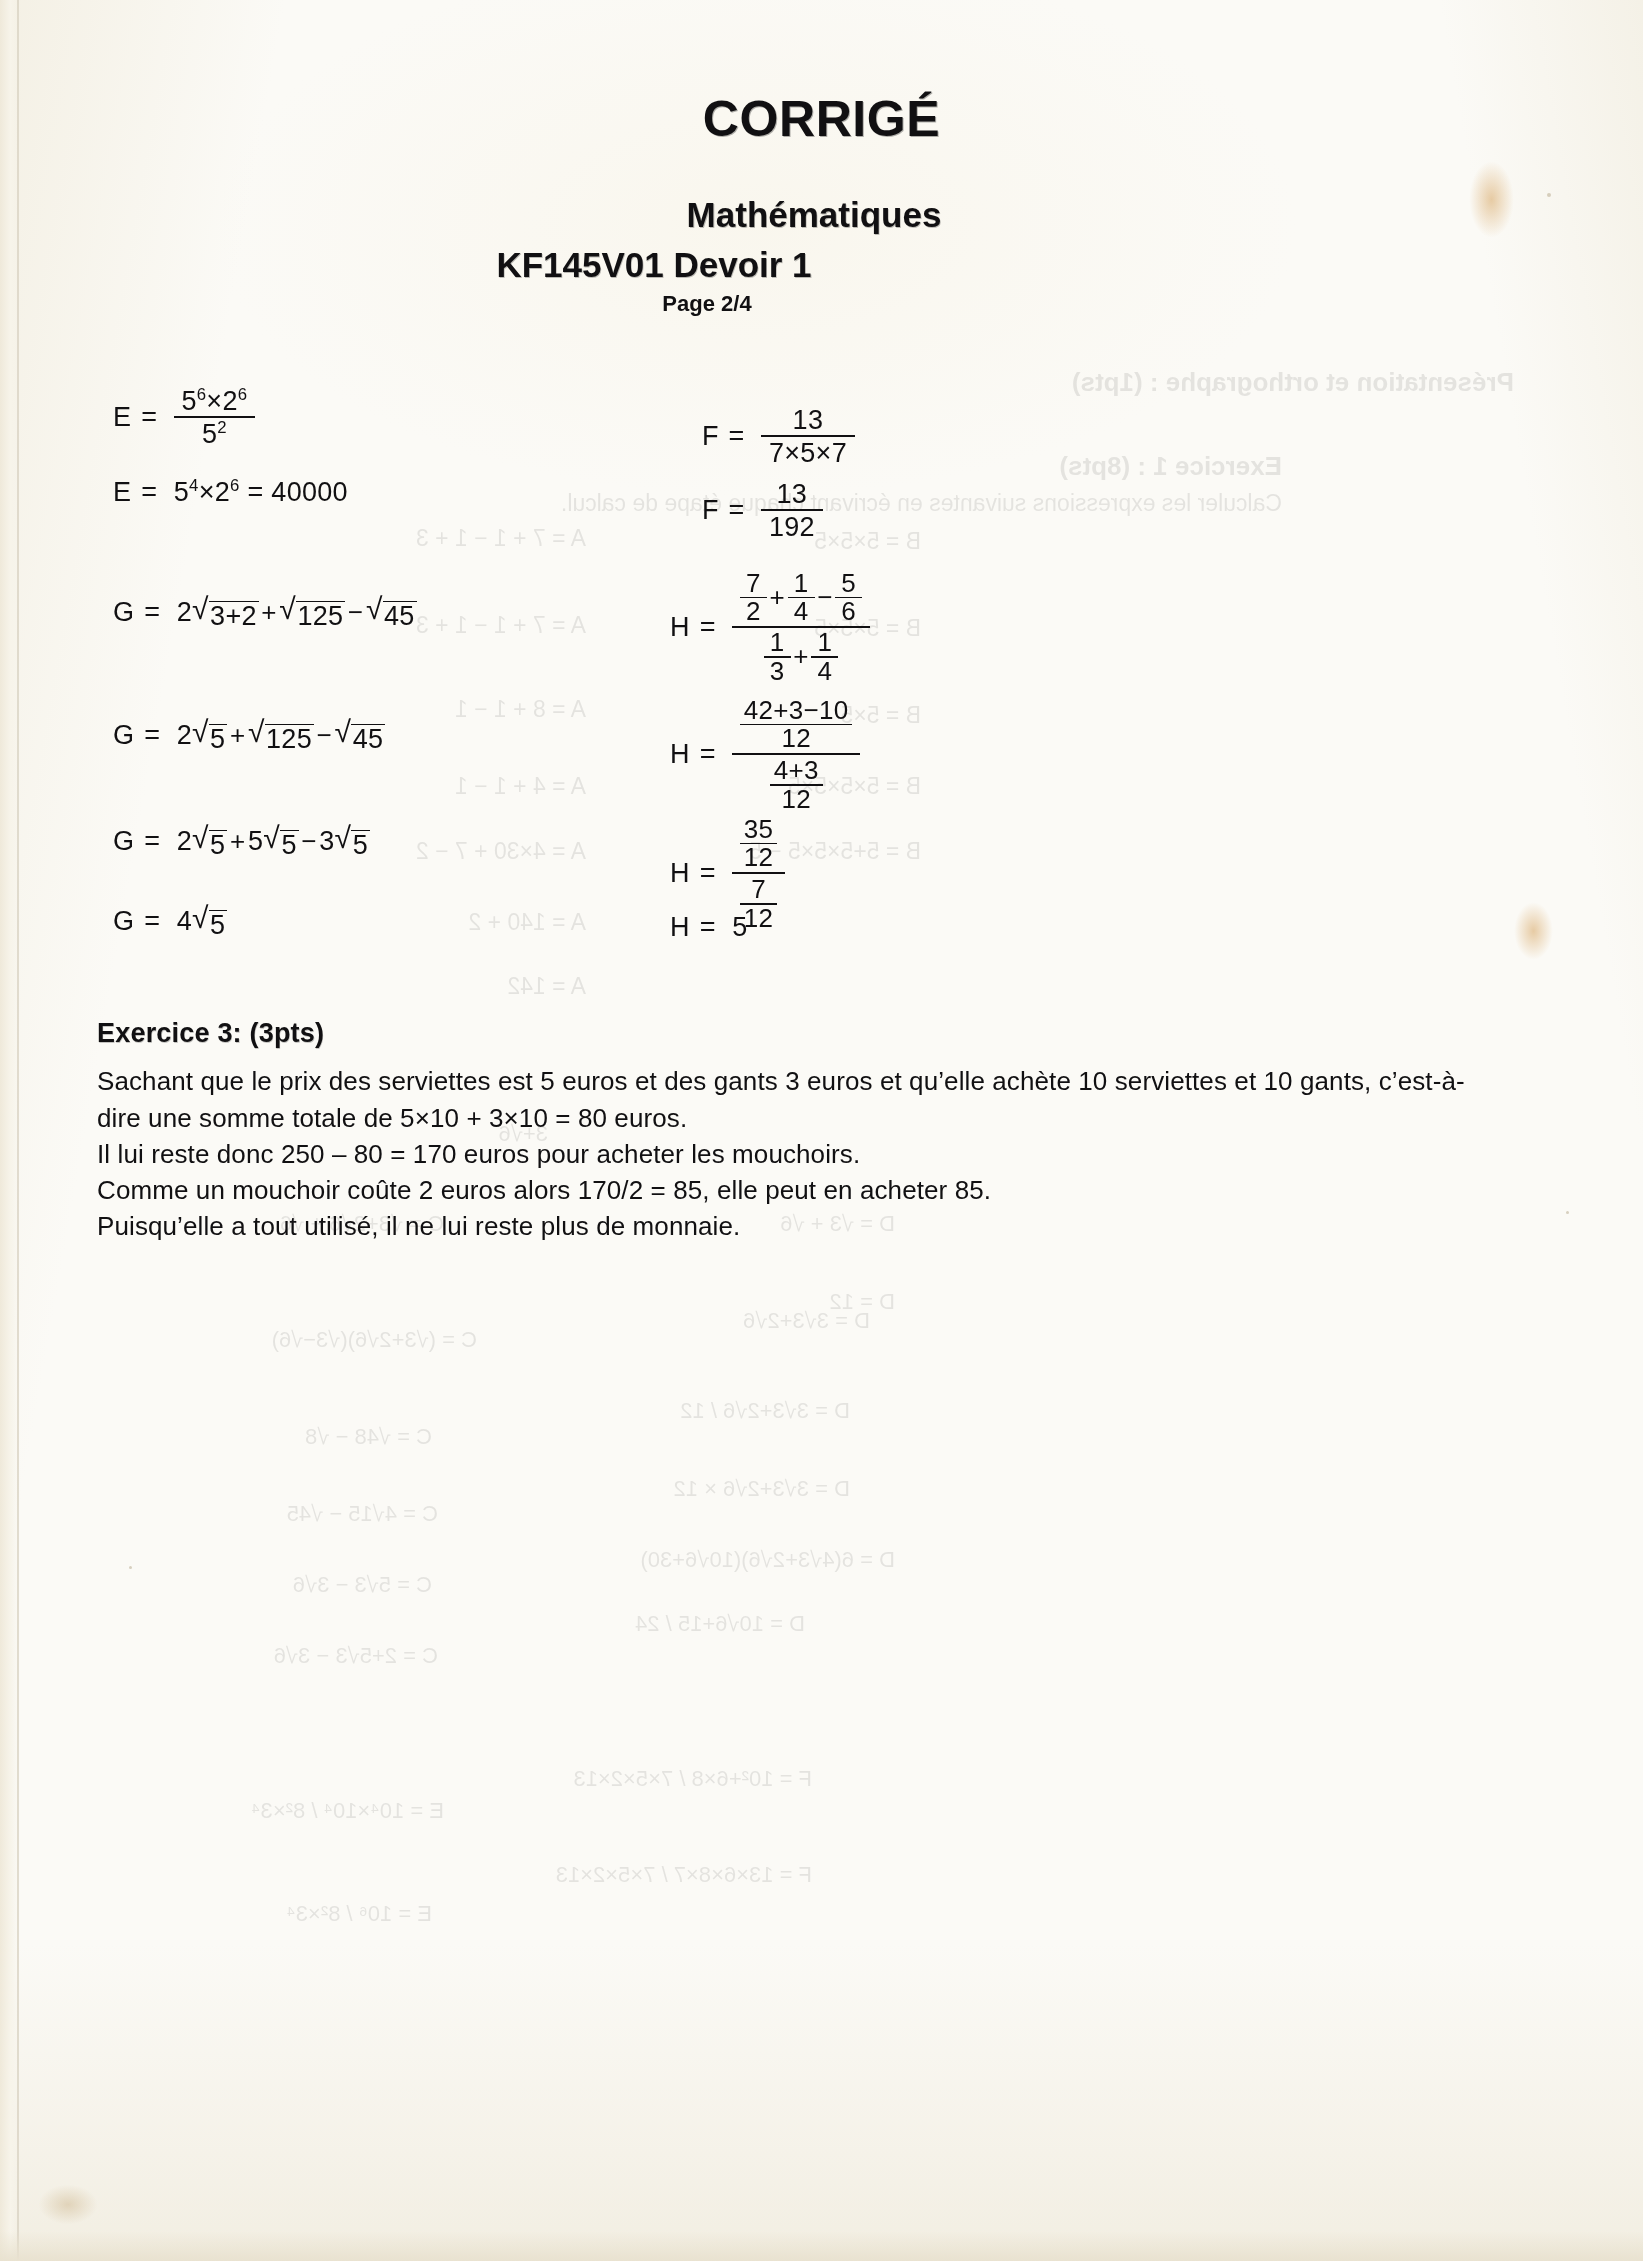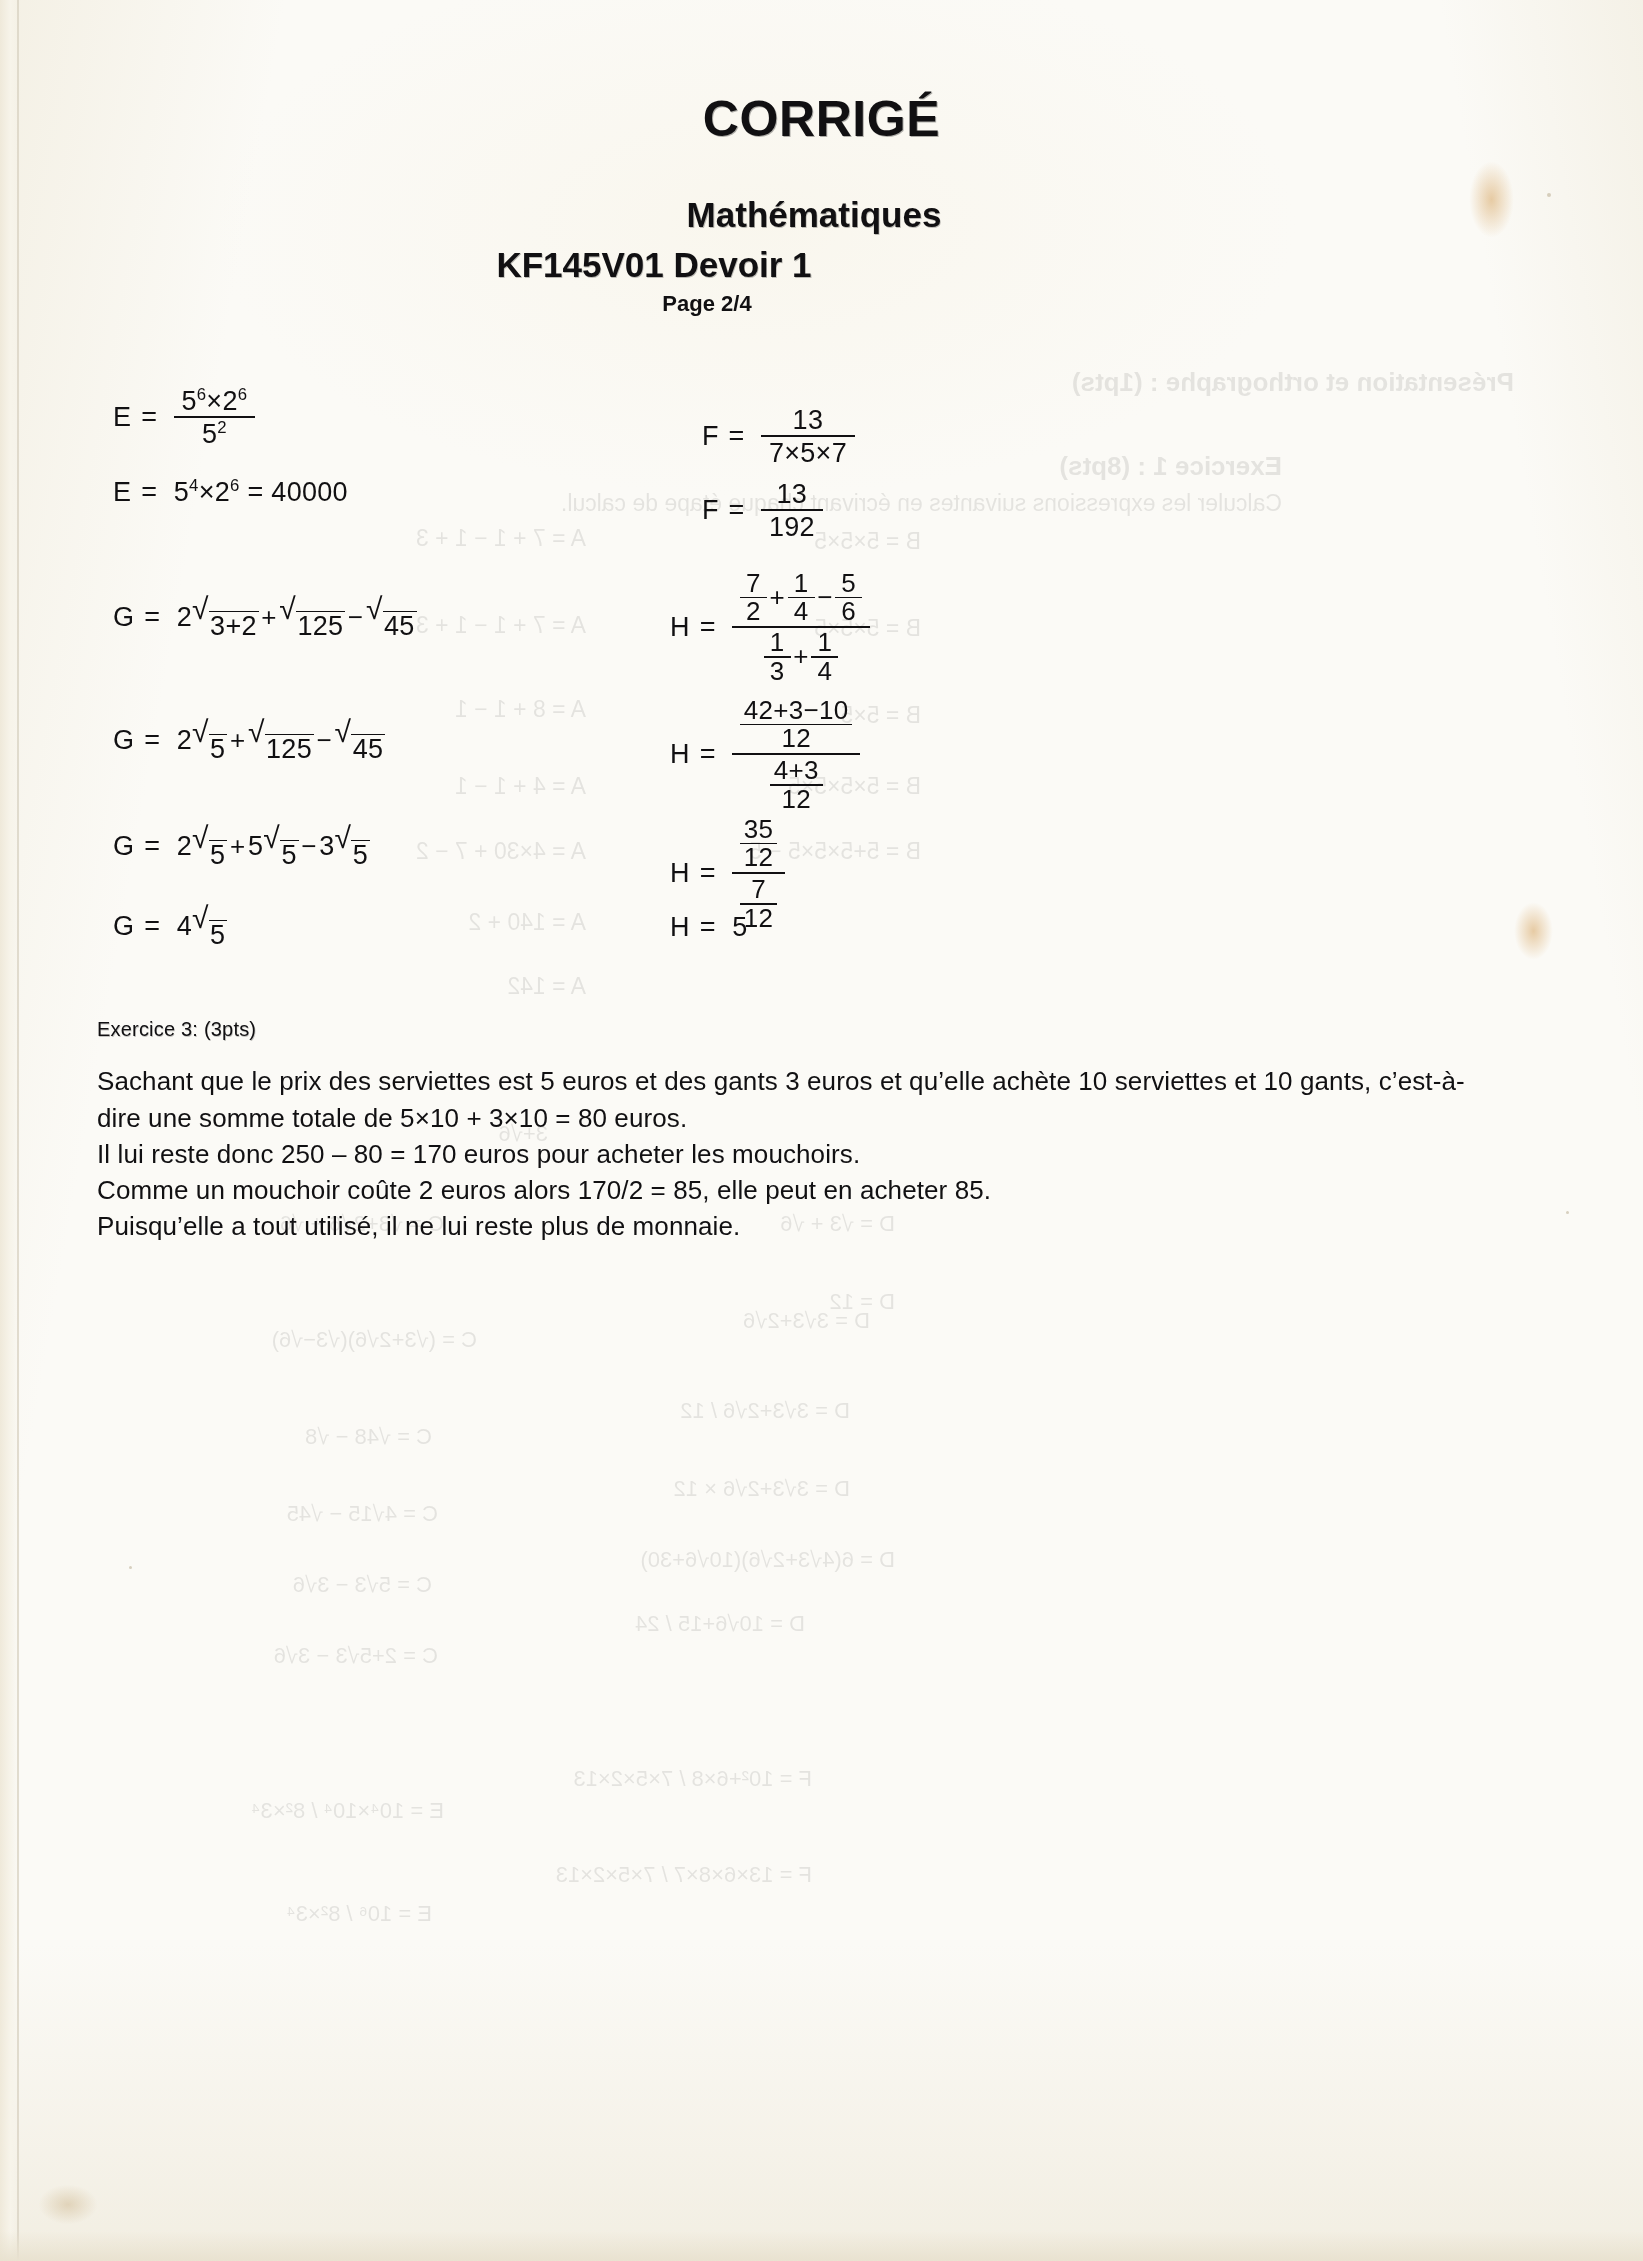--- a/index.html
+++ b/index.html
@@ -149,32 +149,32 @@
   
   .rad { display: inline-flex; align-items: flex-start; }
   .rad > .sign {
     font-size: 30px;
     line-height: .95;
     transform: translateY(-0.6px);
   }
   .rad > .radicand {
     border-top: 1.9px solid #111012;
     padding: 0.6px 1.9px 0 1.3px;
-    margin-top: 15px;
+    margin-top: 5px;
     line-height: 1;
   }
   .coef { font-size: 27px; }
 
   sup { font-size: .62em; vertical-align: super; line-height: 0; }
 
   
   .ex-head {
     position: absolute;
-    font-size: 20px;
-    font-weight: normal;
+    font-size: 27px;
+    font-weight: bold;
     letter-spacing: 0.2px;
     text-shadow: 0.6px 0.6px 0 rgba(0,0,0,0.22);
   }
   .ex-line {
     position: absolute;
     font-size: 26px;
     letter-spacing: 0.1px;
     white-space: nowrap;
   }
 

